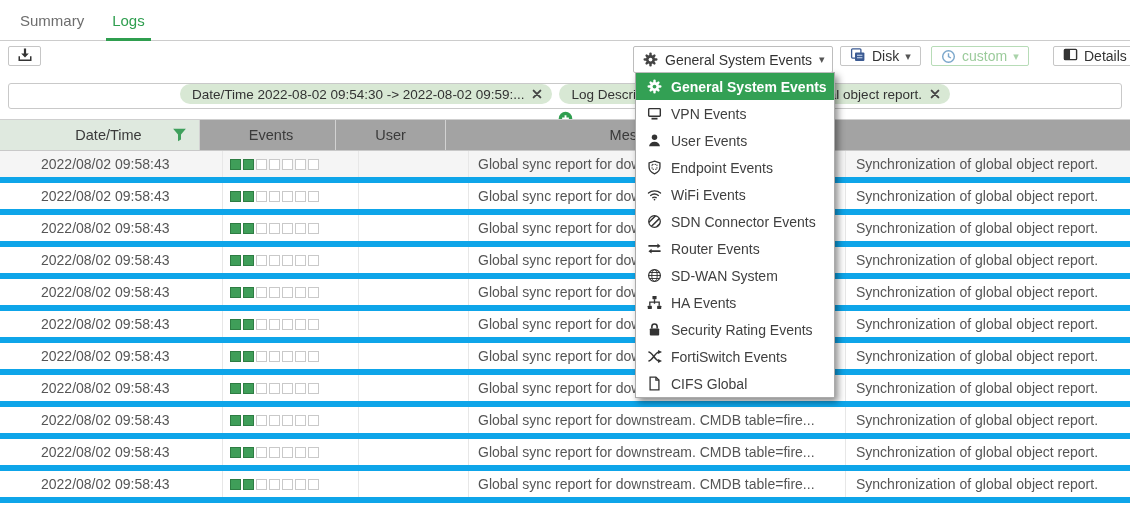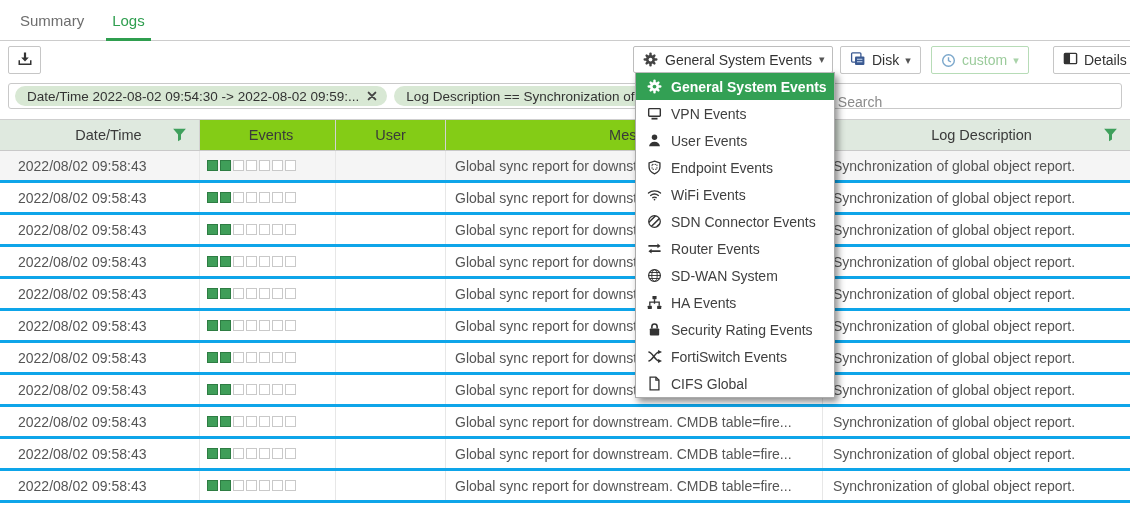--- a/index.html
+++ b/index.html
@@ -7,51 +7,51 @@
        font-family:"Liberation Sans",sans-serif;color:#444;background:#fff;}
 
   
   .tabbar{position:absolute;top:0;left:0;right:0;height:40px;border-bottom:1px solid #ccc;
           display:flex;align-items:stretch;padding-left:6px;}
   .tab{display:flex;align-items:center;padding:0 14px;font-size:15px;color:#6d6d6d;cursor:pointer;position:relative;}
   .tab.active{color:#2f9e4f;}
   .tab.active::after{content:"";position:absolute;left:8px;right:8px;bottom:-1px;height:3px;background:#2f9e4f;}
 
   
-  .btn{position:absolute;top:46px;height:28px;box-sizing:border-box;background:#fff;border:1px solid #c6c6c6;
+  .btn{position:absolute;top:46px;height:20px;box-sizing:border-box;background:#fff;border:1px solid #c6c6c6;
        border-radius:2px;display:flex;align-items:center;gap:6px;padding:0 9px;font-size:14px;color:#333;cursor:pointer;white-space:nowrap;}
   .btn .caret{font-size:11px;color:#555;line-height:1;}
   #download-btn{left:8px;width:33px;justify-content:center;padding:0;}
   #evt-btn{left:633px;width:200px;height:27px;z-index:30;gap:7px;border-color:#bdbdbd;}
   #evt-btn .caret{margin-left:auto;}
   #disk-btn{left:840px;}
   #custom-btn{left:931px;border-color:#b7dcb7;color:#9bcb9b;justify-content:space-between;}
   #custom-btn .caret{color:#a9d3a9;}
   #details-btn{left:1053px;}
 
   
   .searchbar{position:absolute;top:83px;left:8px;right:8px;height:26px;box-sizing:border-box;
-             border:1px solid #c9c9c9;border-radius:3px;display:flex;align-items:center;padding:0 6px;gap:7px;background:#fff;}
+             border:1px solid #c9c9c9;border-radius:3px;display:flex;align-items:center;padding:0 6px;gap:7px;background:#fff;flex-direction:column;}
   .pills{display:flex;align-items:center;gap:7px;}
   .pill{display:inline-flex;align-items:center;gap:7px;height:20px;background:#d8e8d4;border-radius:10px;
         padding:0 9px 0 12px;font-size:13.5px;color:#333;white-space:nowrap;cursor:default;}
   .pill .x{display:inline-flex;cursor:pointer;}
   .plus,.mag{display:inline-flex;align-items:center;cursor:pointer;}
   .searchbar input{flex:1;border:none;outline:none;font-size:14px;color:#444;font-family:"Liberation Sans",sans-serif;background:transparent;margin-top:12px;}
   .searchbar input::placeholder{color:#8a8a8a;}
 
   
   .table{position:absolute;top:119px;left:0;right:0;}
-  .thead{display:flex;height:32px;box-sizing:border-box;background:#84cc16;border-top:1px solid #cfcfcf;border-bottom:1px solid #c9c9c9;}
+  .thead{display:flex;height:32px;box-sizing:border-box;background:#a3a3a3;border-top:1px solid #cfcfcf;border-bottom:1px solid #c9c9c9;}
   .th{position:relative;display:flex;align-items:center;justify-content:center;box-sizing:border-box;
       font-size:14.5px;color:#3a3a3a;border-right:1px solid #d2d2d2;cursor:pointer;}
   .th:last-child{border-right:none;}
   .th.filtered{background:#dfe9df;}
   .th .funnel{position:absolute;right:12px;top:50%;transform:translateY(-50%);display:inline-flex;cursor:pointer;}
-  .tr{display:flex;height:32px;box-sizing:border-box;border-bottom:3px solid #0ea5e9;background:#fff;cursor:pointer;}
+  .tr{display:flex;height:32px;box-sizing:border-box;border-bottom:6px solid #0ea5e9;background:#fff;cursor:pointer;padding-left:23px;}
   .tr.hl{background:#f5f5f5;}
   .td{display:flex;align-items:center;box-sizing:border-box;font-size:14px;color:#555;
       border-right:1px solid #e7e7e7;overflow:hidden;white-space:nowrap;}
   .td:last-child{border-right:none;}
   .c0{width:200px;padding-left:18px;}
   .c1{width:136px;padding-left:7px;}
   .c2{width:110px;}
   .c3{width:377px;padding-left:9px;}
   .c4{flex:1;padding-left:10px;}
   .squares{display:flex;gap:2px;}
@@ -187,28 +187,20 @@
 
   </div>
         <div class="th c2">
     <span class="th-label">User</span>
 
   </div>
         <div class="th c3">
     <span class="th-label">Message</span>
 
   </div>
-        <div class="th c4 filtered">
-    <span class="th-label">Log Description</span>
-    <span class="funnel">
-            <svg viewBox="0 0 16 16" width="15" height="15" fill="#3fa05c">
-              <path d="M1.2 1.4h13.6l-5.2 6v5.4l-3.2 1.8V7.4z"></path>
-            </svg>
-          </span>
-  </div>
       </div>
     <div class="tbody">
         <div class="tr hl">
     <div class="td c0">2022/08/02 09:58:43</div>
     <div class="td c1">
             <span class="squares">
               <span class="sq on"></span>
               <span class="sq on"></span>
               <span class="sq"></span>
               <span class="sq"></span>

